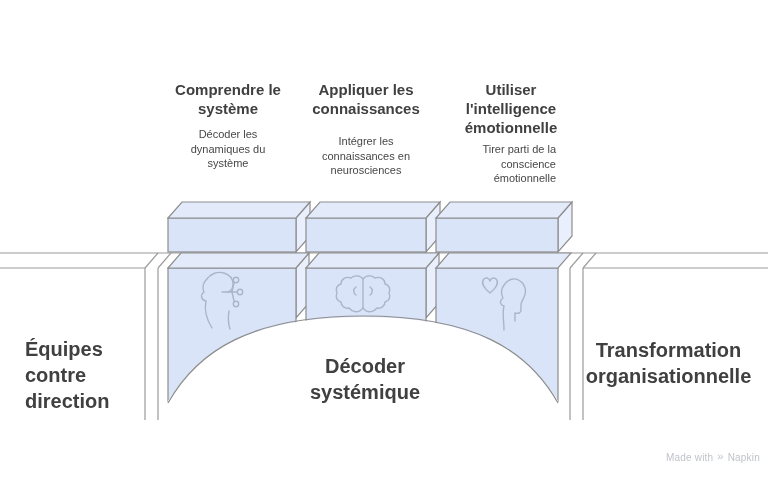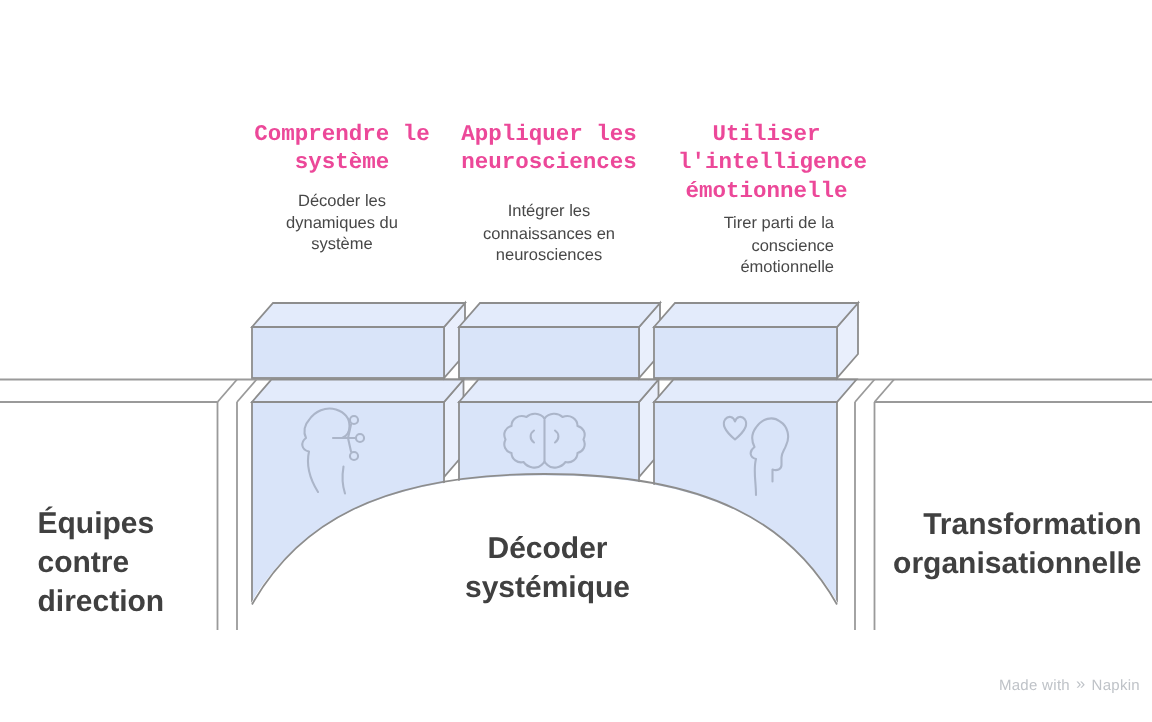--- a/index.html
+++ b/index.html
@@ -8,21 +8,21 @@
     background:#ffffff;
     font-family:"Liberation Sans", sans-serif;
     position:relative;
     overflow:hidden;
   }
   .canvas{position:absolute;inset:0;}
   .bridge-svg{position:absolute;left:0;top:0;}
   .txt{position:absolute;white-space:pre-line;}
   .col-title{
     font-weight:bold;font-size:15px;line-height:1.28;
-    color:#ec4899;text-align:center;font-family:Liberation Mono, monospace;
+    color:#404040;text-align:center;
   }
   .col-sub{
     font-size:11px;line-height:1.32;
     color:#474747;text-align:center;
   }
   .side-label{
     font-weight:bold;font-size:20px;line-height:1.3;
     color:#404040;
   }
   .watermark{
@@ -123,40 +123,40 @@
     </g>
   </svg>
 
   <div class="txt col-title" style="left:165px;top:80px;width:126px;">Comprendre le
 système</div>
   <div class="txt col-sub" style="left:165px;top:127px;width:126px;">Décoder les
 dynamiques du
 système</div>
 
   <div class="txt col-title" style="left:303px;top:80px;width:126px;">Appliquer les
-neurosciences</div>
+connaissances</div>
   <div class="txt col-sub" style="left:303px;top:134px;width:126px;">Intégrer les
 connaissances en
 neurosciences</div>
 
   <div class="txt col-title" style="left:452px;top:80px;width:118px;">Utiliser
 l'intelligence
 émotionnelle</div>
   <div class="txt col-sub" style="left:438px;top:142px;width:118px;text-align:right;">Tirer parti de la
 conscience
 émotionnelle</div>
 
   <div class="txt side-label" style="left:25px;top:336px;width:118px;text-align:left;">Équipes
 contre
 direction</div>
 
   <div class="txt side-label" style="left:288px;top:353px;width:154px;text-align:center;">Décoder
 systémique</div>
 
-  <div class="txt side-label" style="left:576px;top:337px;width:185px;text-align:right;">Transformation
+  <div class="txt side-label" style="left:576px;top:337px;width:185px;text-align:center;">Transformation
 organisationnelle</div>
 
   <div class="watermark">
     <span>Made with</span>
     <span class="napkin-glyph">»</span>
     <span>Napkin</span>
   </div>
 
 </div>
 

